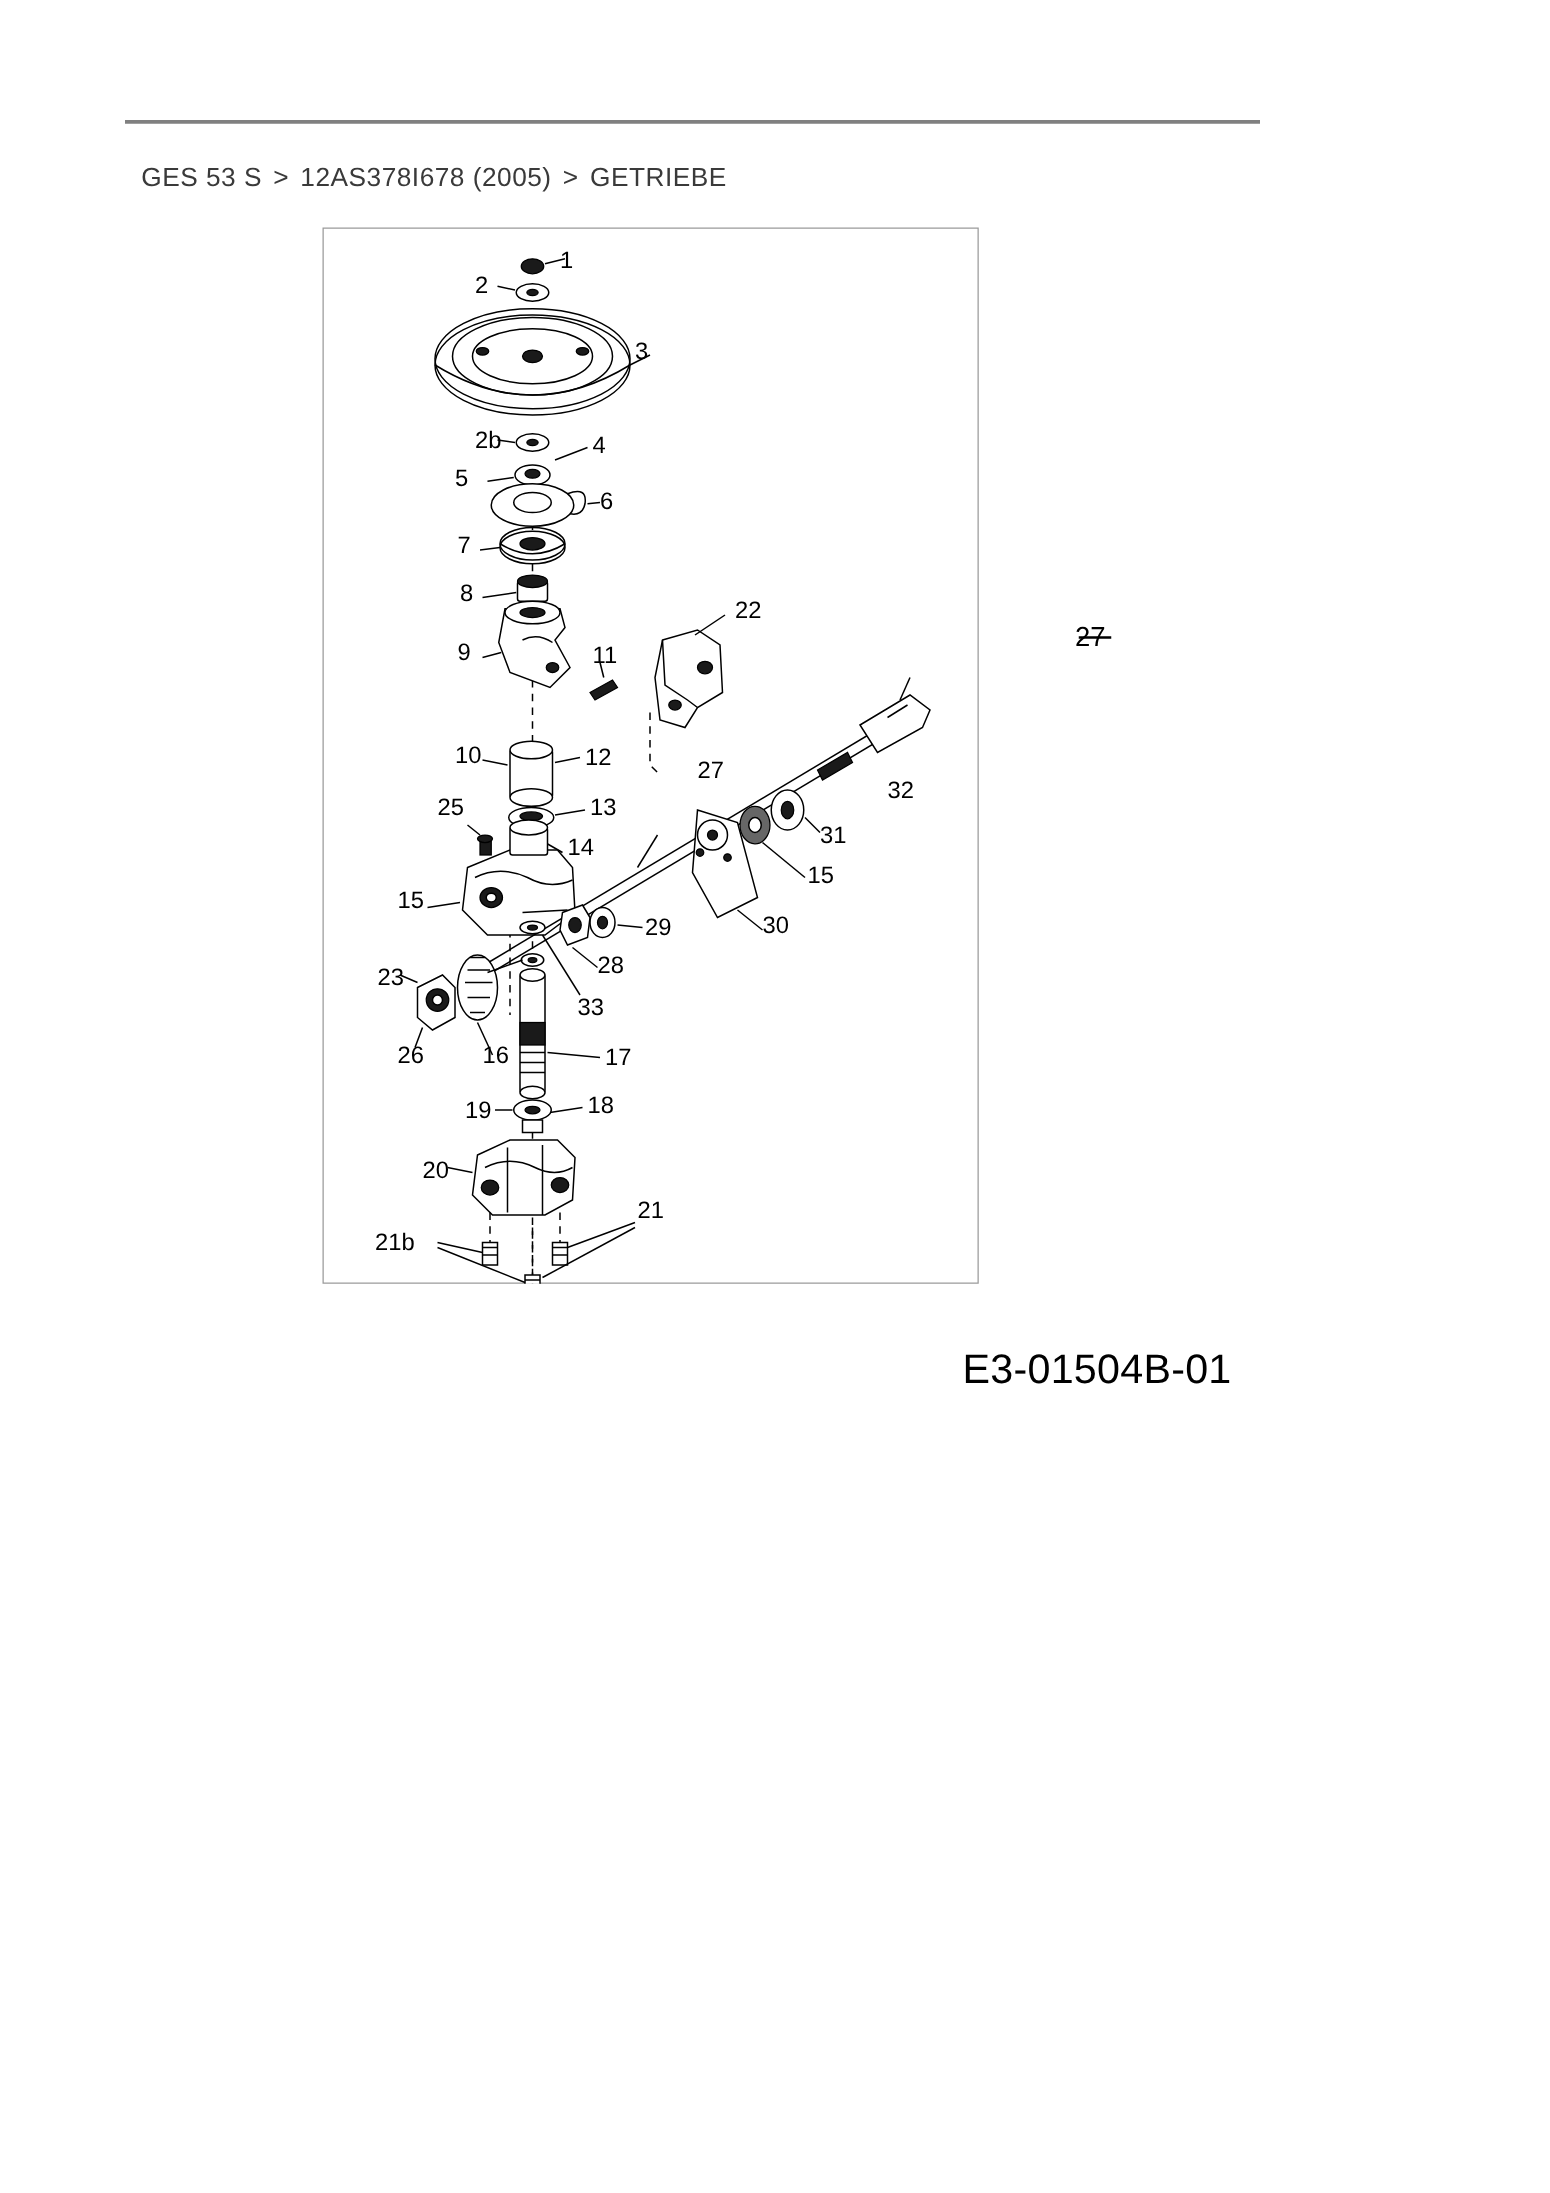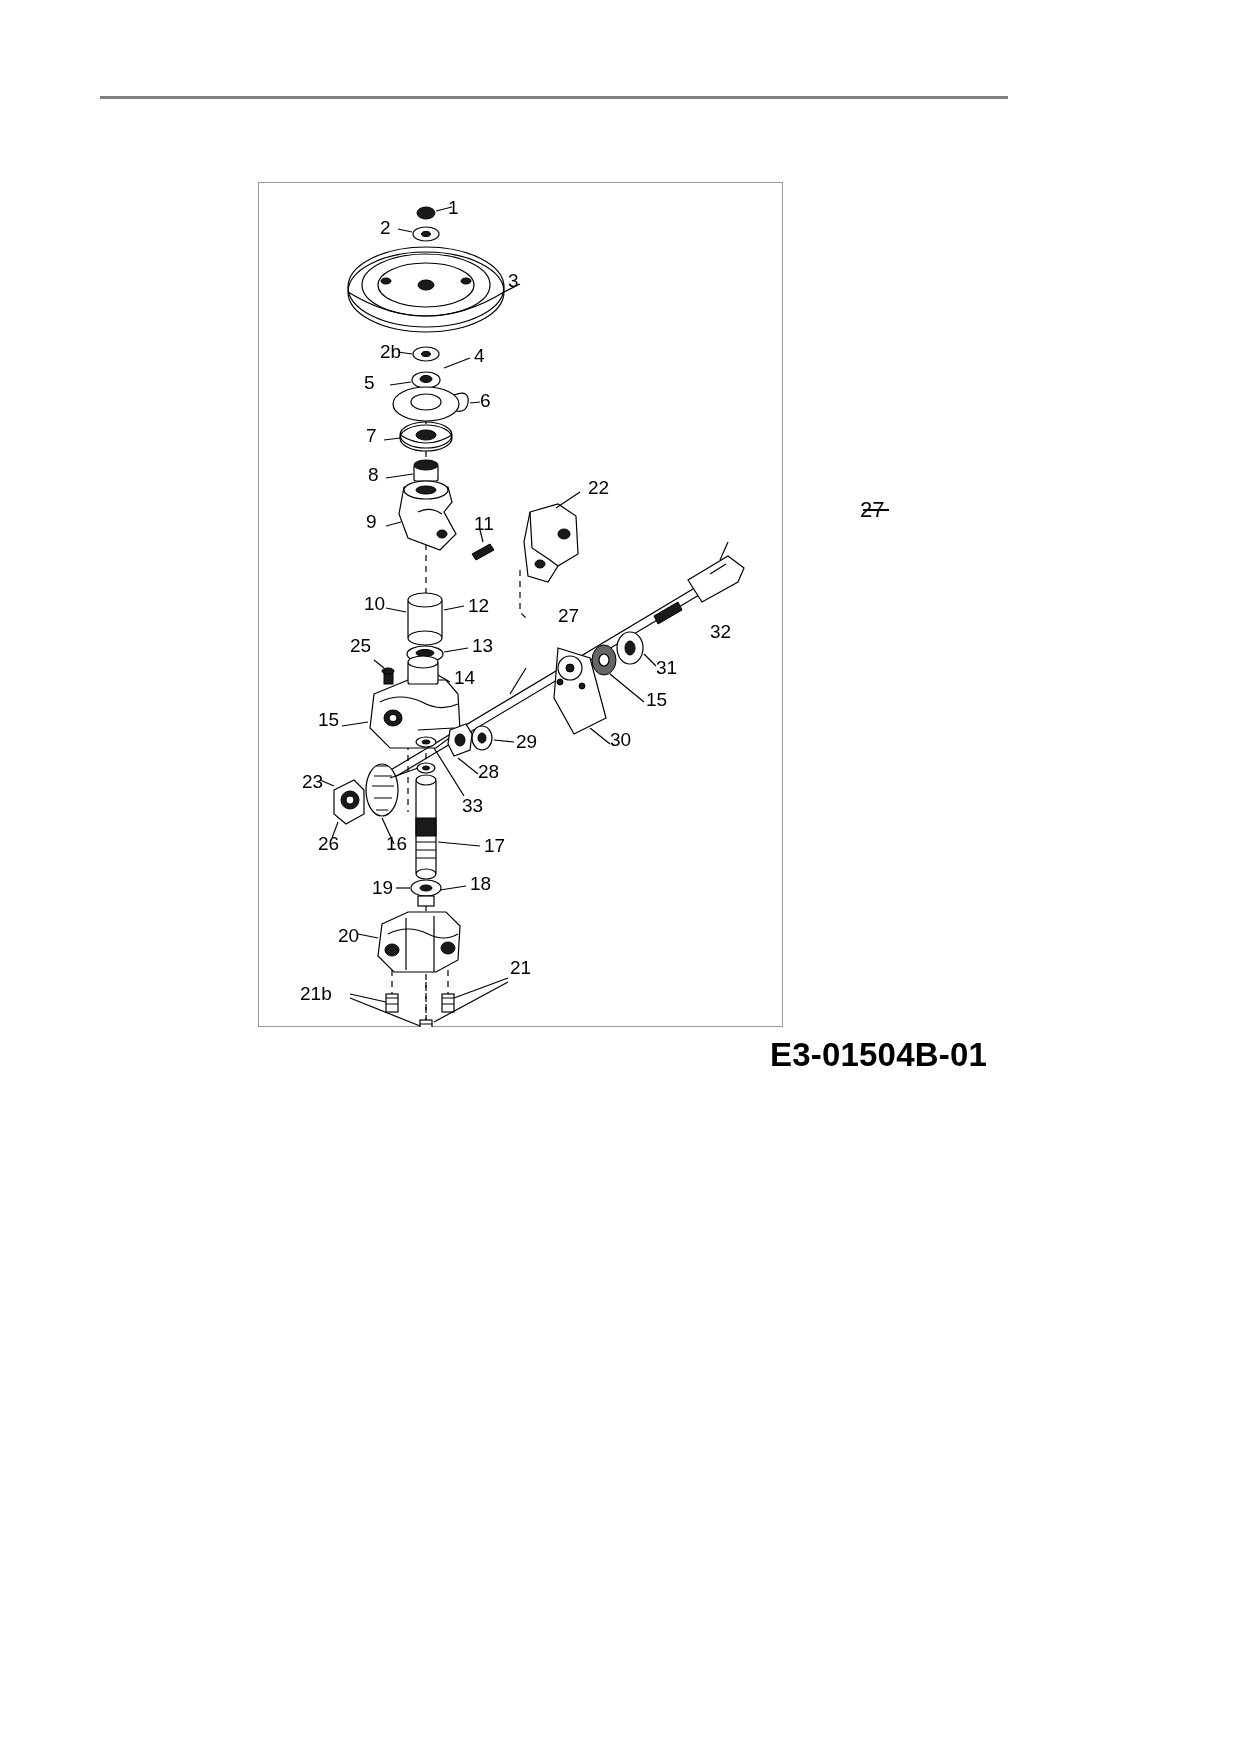--- a/index.html
+++ b/index.html
@@ -68,23 +68,23 @@
     position: absolute;
     left: 863px;
     top: 509px;
     width: 26px;
     height: 2px;
     background: #000;
   }
   .figcode {
     position: absolute;
     left: 770px;
-    top: 1036px;
+    top: 1076px;
     font-size: 33px;
-    font-weight: bold;
+    font-weight: normal;
     letter-spacing: 0.2px;
     color: #000;
   }
   svg text {
     font-family: "Liberation Sans", sans-serif;
     font-size: 19px;
     fill: #000;
   }
   svg .pl { stroke: #000; stroke-width: 1.2; fill: none; }
   svg .pd { stroke: #000; stroke-width: 1.2; fill: none; stroke-dasharray: 6 5; }
@@ -92,20 +92,23 @@
   svg .fill-md { fill: #666; stroke: #000; stroke-width: 1; }
   svg .fill-wt { fill: #fff; stroke: #000; stroke-width: 1.2; }
 </style>
 </head>
 <body>
 
 <div class="page">
 
   <div class="top-rule"></div>
 
+  <div class="breadcrumb">
+    <span class="crumb">GES 53 S</span><span class="sep">&gt;</span><span class="crumb">12AS378I678 (2005)</span><span class="sep">&gt;</span><span class="crumb">GETRIEBE</span>
+  </div>
 
   <div class="diagram-frame"></div>
 
   <svg class="diagram-svg" viewBox="0 0 525 845">
 
     <path class="pd" d="M168 236 L168 330"></path>
     <path class="pd" d="M168 362 L168 470"></path>
     <path class="pd" d="M168 500 L168 560"></path>
     <path class="pd" d="M150 540 L150 630"></path>
     <path class="pd" d="M168 560 L168 640"></path>

